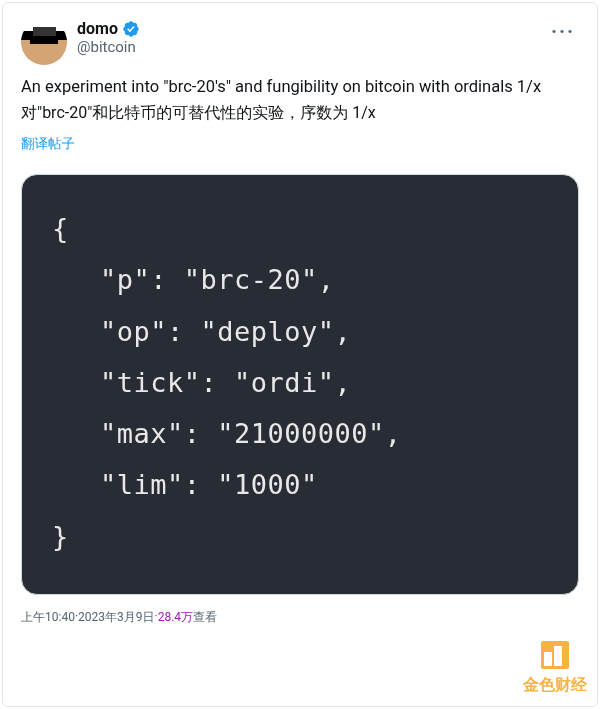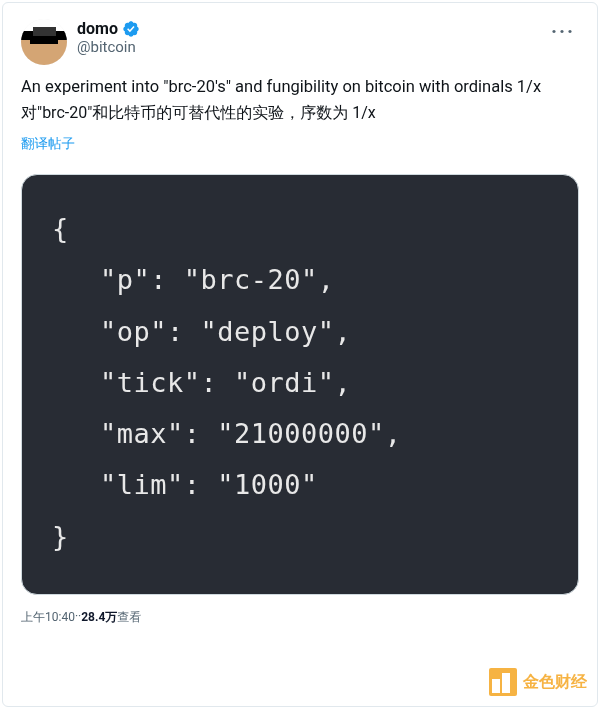--- a/index.html
+++ b/index.html
@@ -138,31 +138,32 @@
     }
     .code-indent {
       padding-left: 48px;
     }
     .meta-row {
       font-size: 12px;
       color: #536471;
       display: flex;
     }
     .meta-views {
-      color: #0f172a;
-      font-weight: 700;
+      color: #a21caf;
+      font-weight: 400;
     }
     .watermark {
       position: absolute;
       bottom: 10px;
       right: 10px;
       display: flex;
       align-items: center;
       gap: 6px;
       opacity: 0.85;
+      flex-direction: column;
     }
     .watermark-icon {
       width: 28px;
       height: 28px;
       background: #f5a623;
       border-radius: 2px;
       position: relative;
     }
     .watermark-icon::before {
       content: '';
@@ -223,20 +224,21 @@
     <div class="code-line code-indent">"op": "deploy",</div>
     <div class="code-line code-indent">"tick": "ordi",</div>
     <div class="code-line code-indent">"max": "21000000",</div>
     <div class="code-line code-indent">"lim": "1000"</div>
     <div class="code-line">}</div>
   </div>
 
   <div class="meta-row">
     <span>上午10:40</span>
     <span class="dot-sep">·</span>
+    <span>2023年3月9日</span>
     <span class="dot-sep">·</span>
     <span class="meta-views">28.4万</span>
     <span>查看</span>
   </div>
 
   <div class="watermark">
     <div class="watermark-icon"></div>
     <span class="watermark-text">金色财经</span>
   </div>
 </div>

